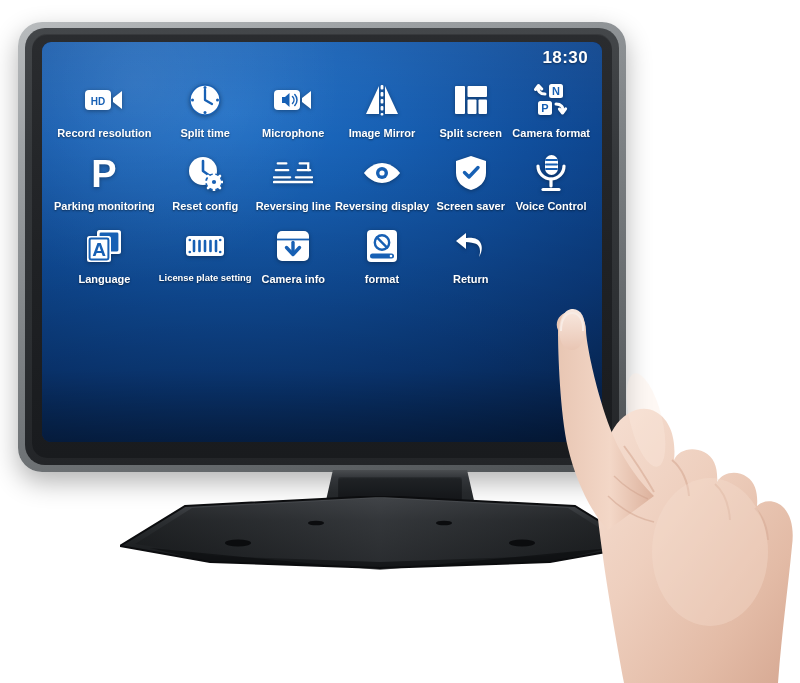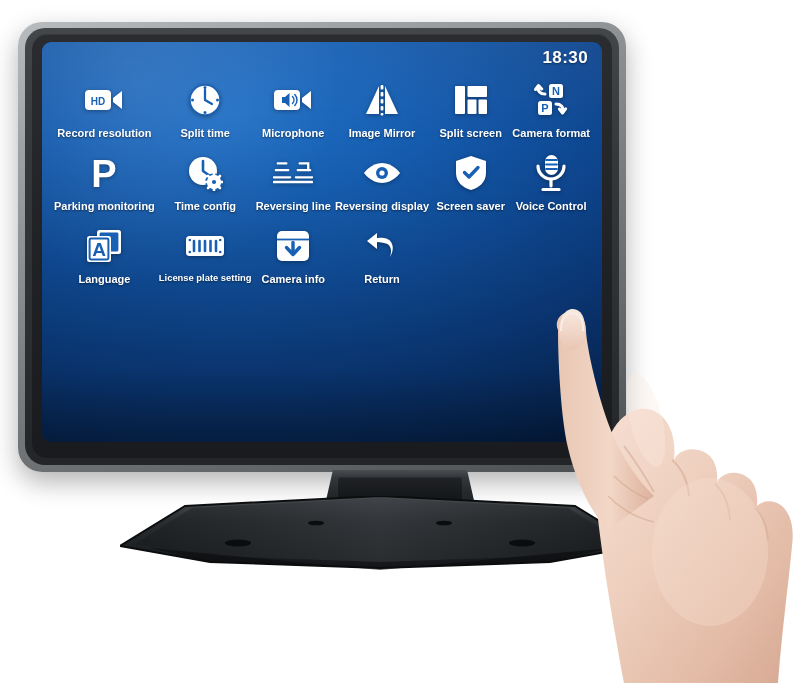--- a/index.html
+++ b/index.html
@@ -217,21 +217,21 @@
                 <path d="M16 6 v10 l7 5" fill="none" stroke="#1760b4" stroke-width="2.6" stroke-linecap="round" stroke-linejoin="round"></path>
                 <circle cx="27" cy="27" r="8" fill="#fff" stroke="#1760b4" stroke-width="1.6"></circle>
                 <g fill="#fff" stroke="#fff" stroke-width="2.6" stroke-linecap="round">
                   <path d="M27 18.5 v3 M27 32.5 v3 M18.5 27 h3 M32.5 27 h3"></path>
                   <path d="M21 21 l2 2 M31 31 l2 2 M33 21 l-2 2 M23 31 l-2 2"></path>
                 </g>
                 <circle cx="27" cy="27" r="5.2" fill="#fff"></circle>
                 <circle cx="27" cy="27" r="2.1" fill="#1760b4"></circle>
               </svg>
             </span>
-            <span class="lbl">Time config</span>
+            <span class="lbl">Reset config</span>
           </div>
 
 
           <div class="cell">
             <span class="ic">
               <svg width="42" height="26" viewBox="0 0 42 26">
                 <g fill="none" stroke="#fff" stroke-width="2.4" stroke-linecap="round">
                   <path d="M14 3 H5"></path>
                   <path d="M16 10 H3"></path>
                   <path d="M18 17.5 H1"></path>
@@ -316,20 +316,32 @@
               <svg width="34" height="32" viewBox="0 0 34 32">
                 <rect x="1" y="1" width="32" height="30" rx="5" fill="#fff"></rect>
                 <path d="M1 9.5 H33" stroke="#1760b4" stroke-width="1.8"></path>
                 <path d="M17 12.5 v10" stroke="#1760b4" stroke-width="3.4" stroke-linecap="round"></path>
                 <path d="M10.5 17.5 L17 24.5 L23.5 17.5" fill="none" stroke="#1760b4" stroke-width="3.4" stroke-linecap="round" stroke-linejoin="round"></path>
               </svg>
             </span>
             <span class="lbl">Camera info</span>
           </div>
 
+          <div class="cell">
+            <span class="ic">
+              <svg width="32" height="34" viewBox="0 0 32 34">
+                <rect x="1" y="1" width="30" height="32" rx="4" fill="#fff"></rect>
+                <circle cx="16" cy="13.5" r="7.2" fill="none" stroke="#1760b4" stroke-width="2.4"></circle>
+                <path d="M10.9 8.4 L21.1 18.6" stroke="#1760b4" stroke-width="2.4" stroke-linecap="round"></path>
+                <rect x="4" y="24.5" width="24" height="5" rx="2.5" fill="#1760b4"></rect>
+                <circle cx="25" cy="27" r="1.3" fill="#fff"></circle>
+              </svg>
+            </span>
+            <span class="lbl">format</span>
+          </div>
 
 
 
           <div class="cell">
             <span class="ic">
               <svg width="36" height="32" viewBox="0 0 36 32">
                 <path d="M9 9 C9 9 22 5 27 12 C31.5 18.5 26 27 26 27 C26 27 30 16 22 13.5 C16 11.6 9 12 9 12 Z" fill="#fff"></path>
                 <path d="M13 3 L3 11 L13 19 Z" fill="#fff"></path>
               </svg>
             </span>

